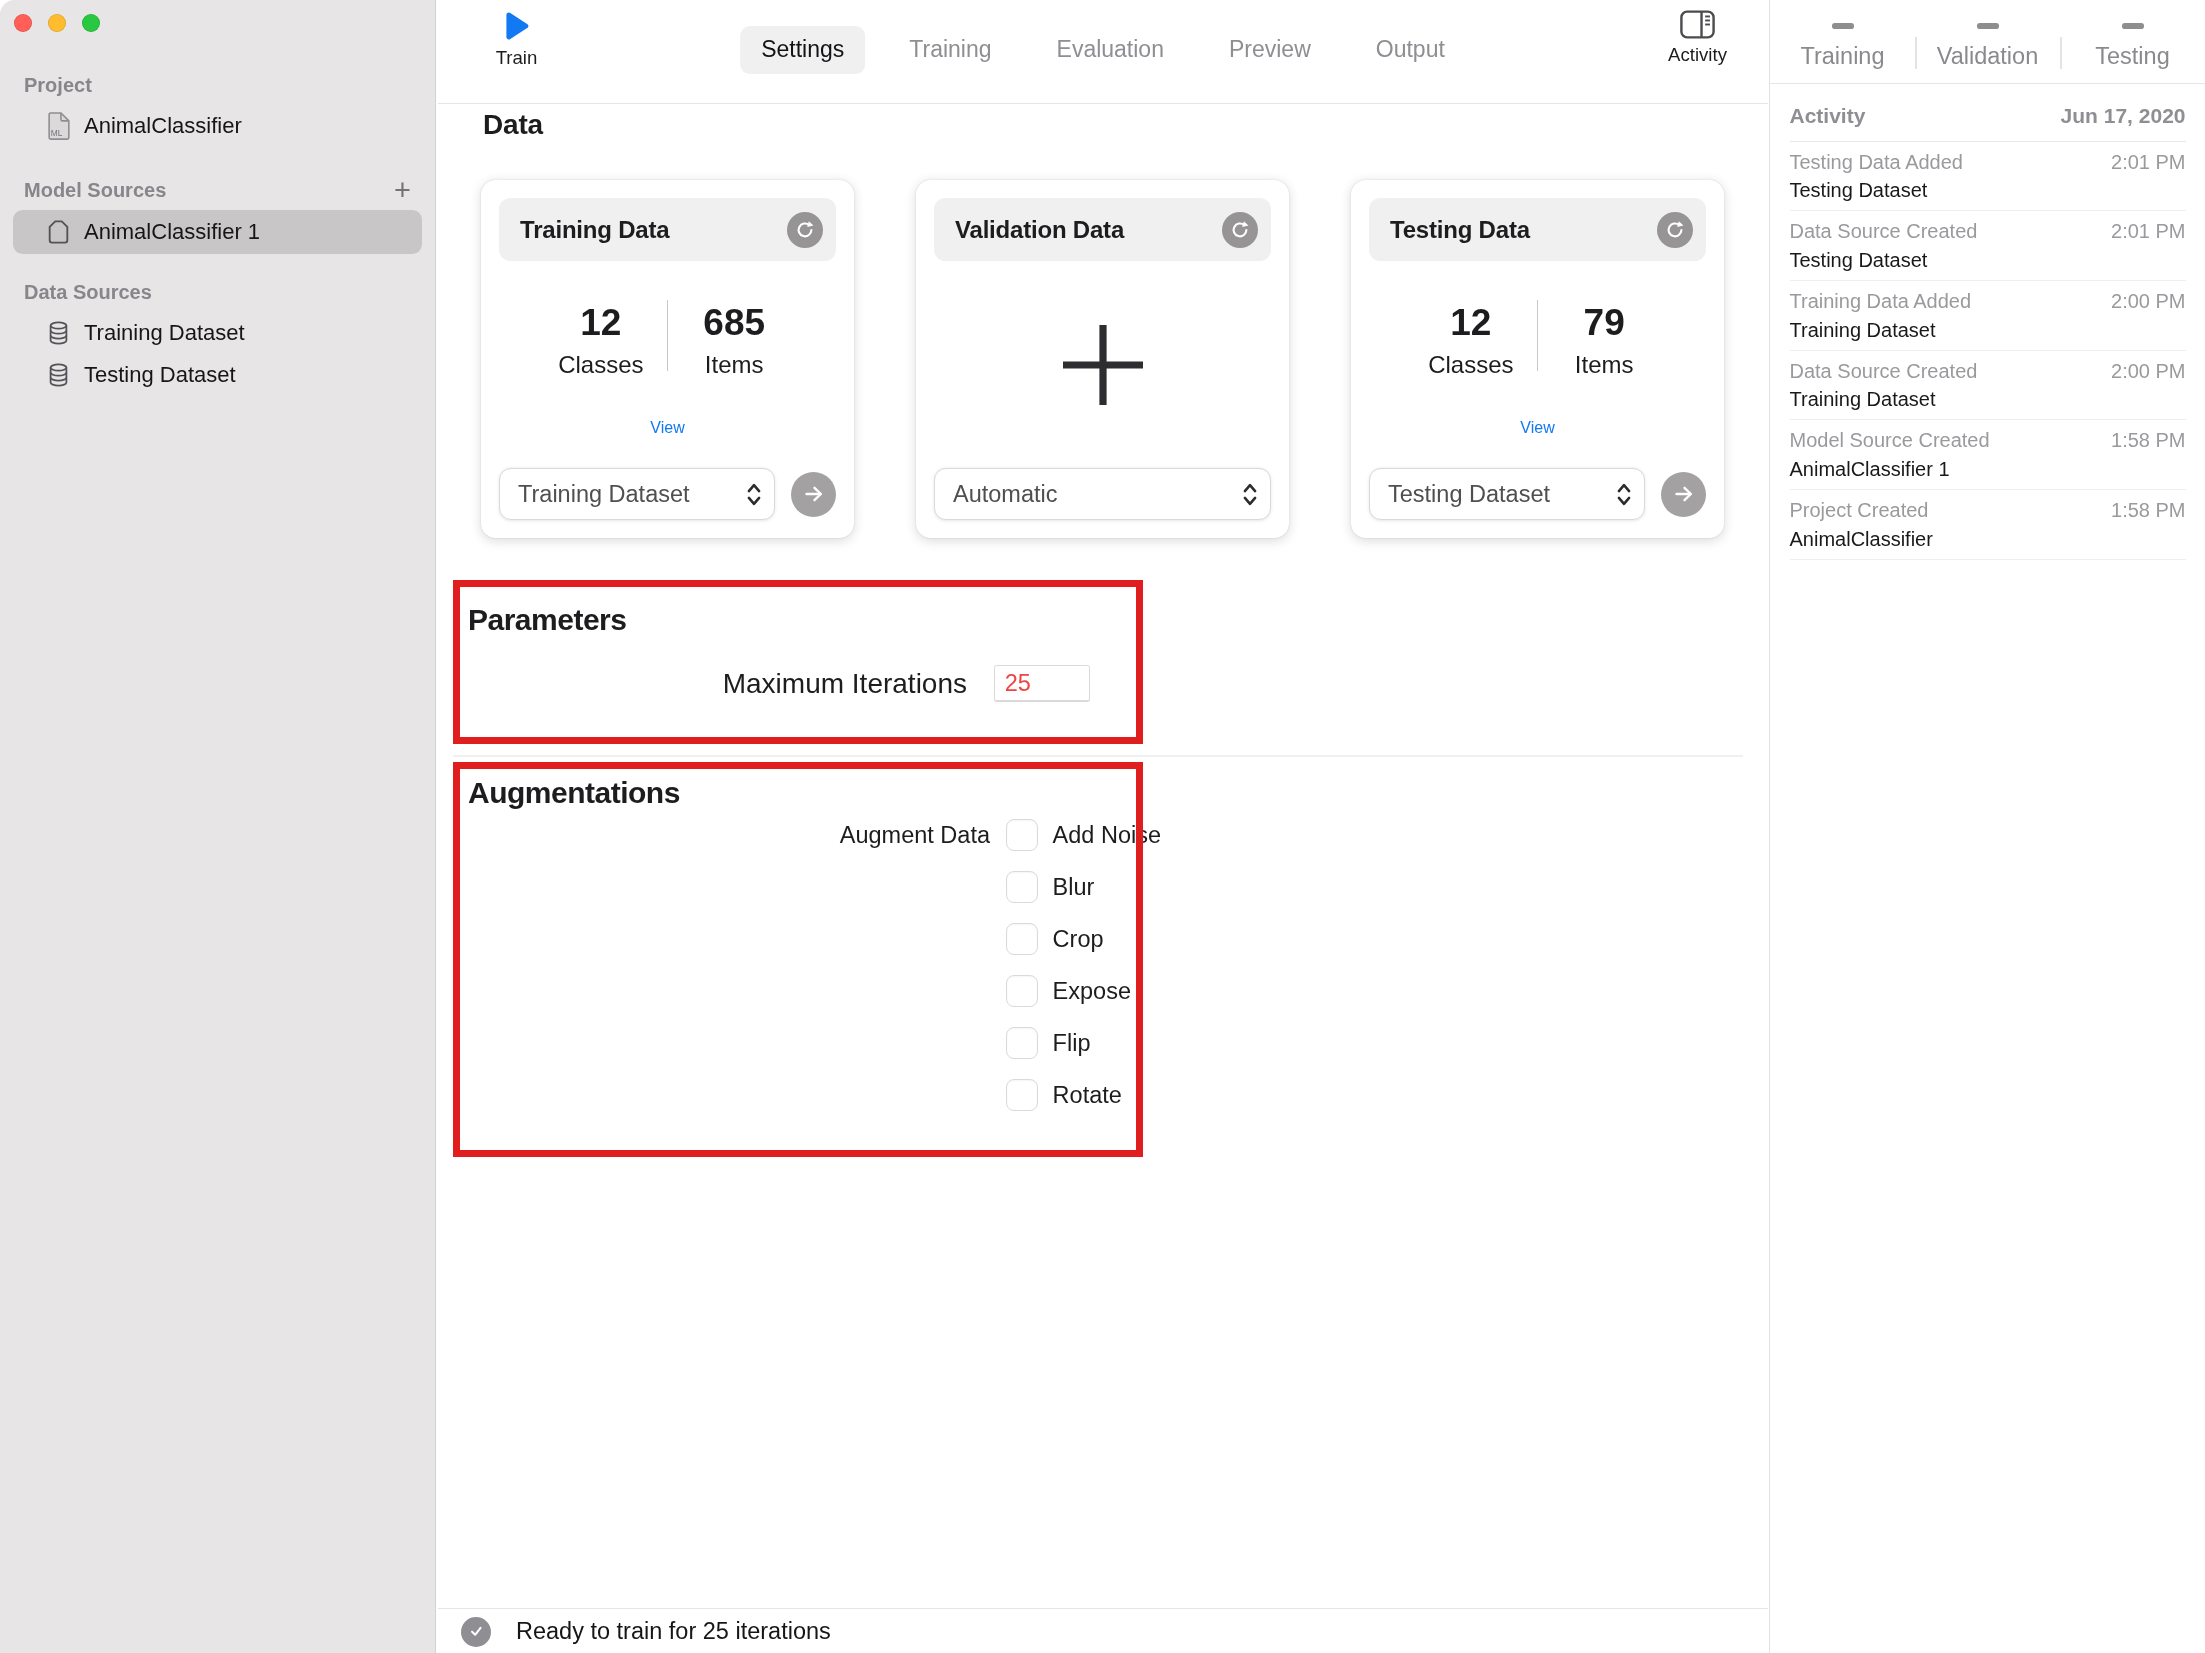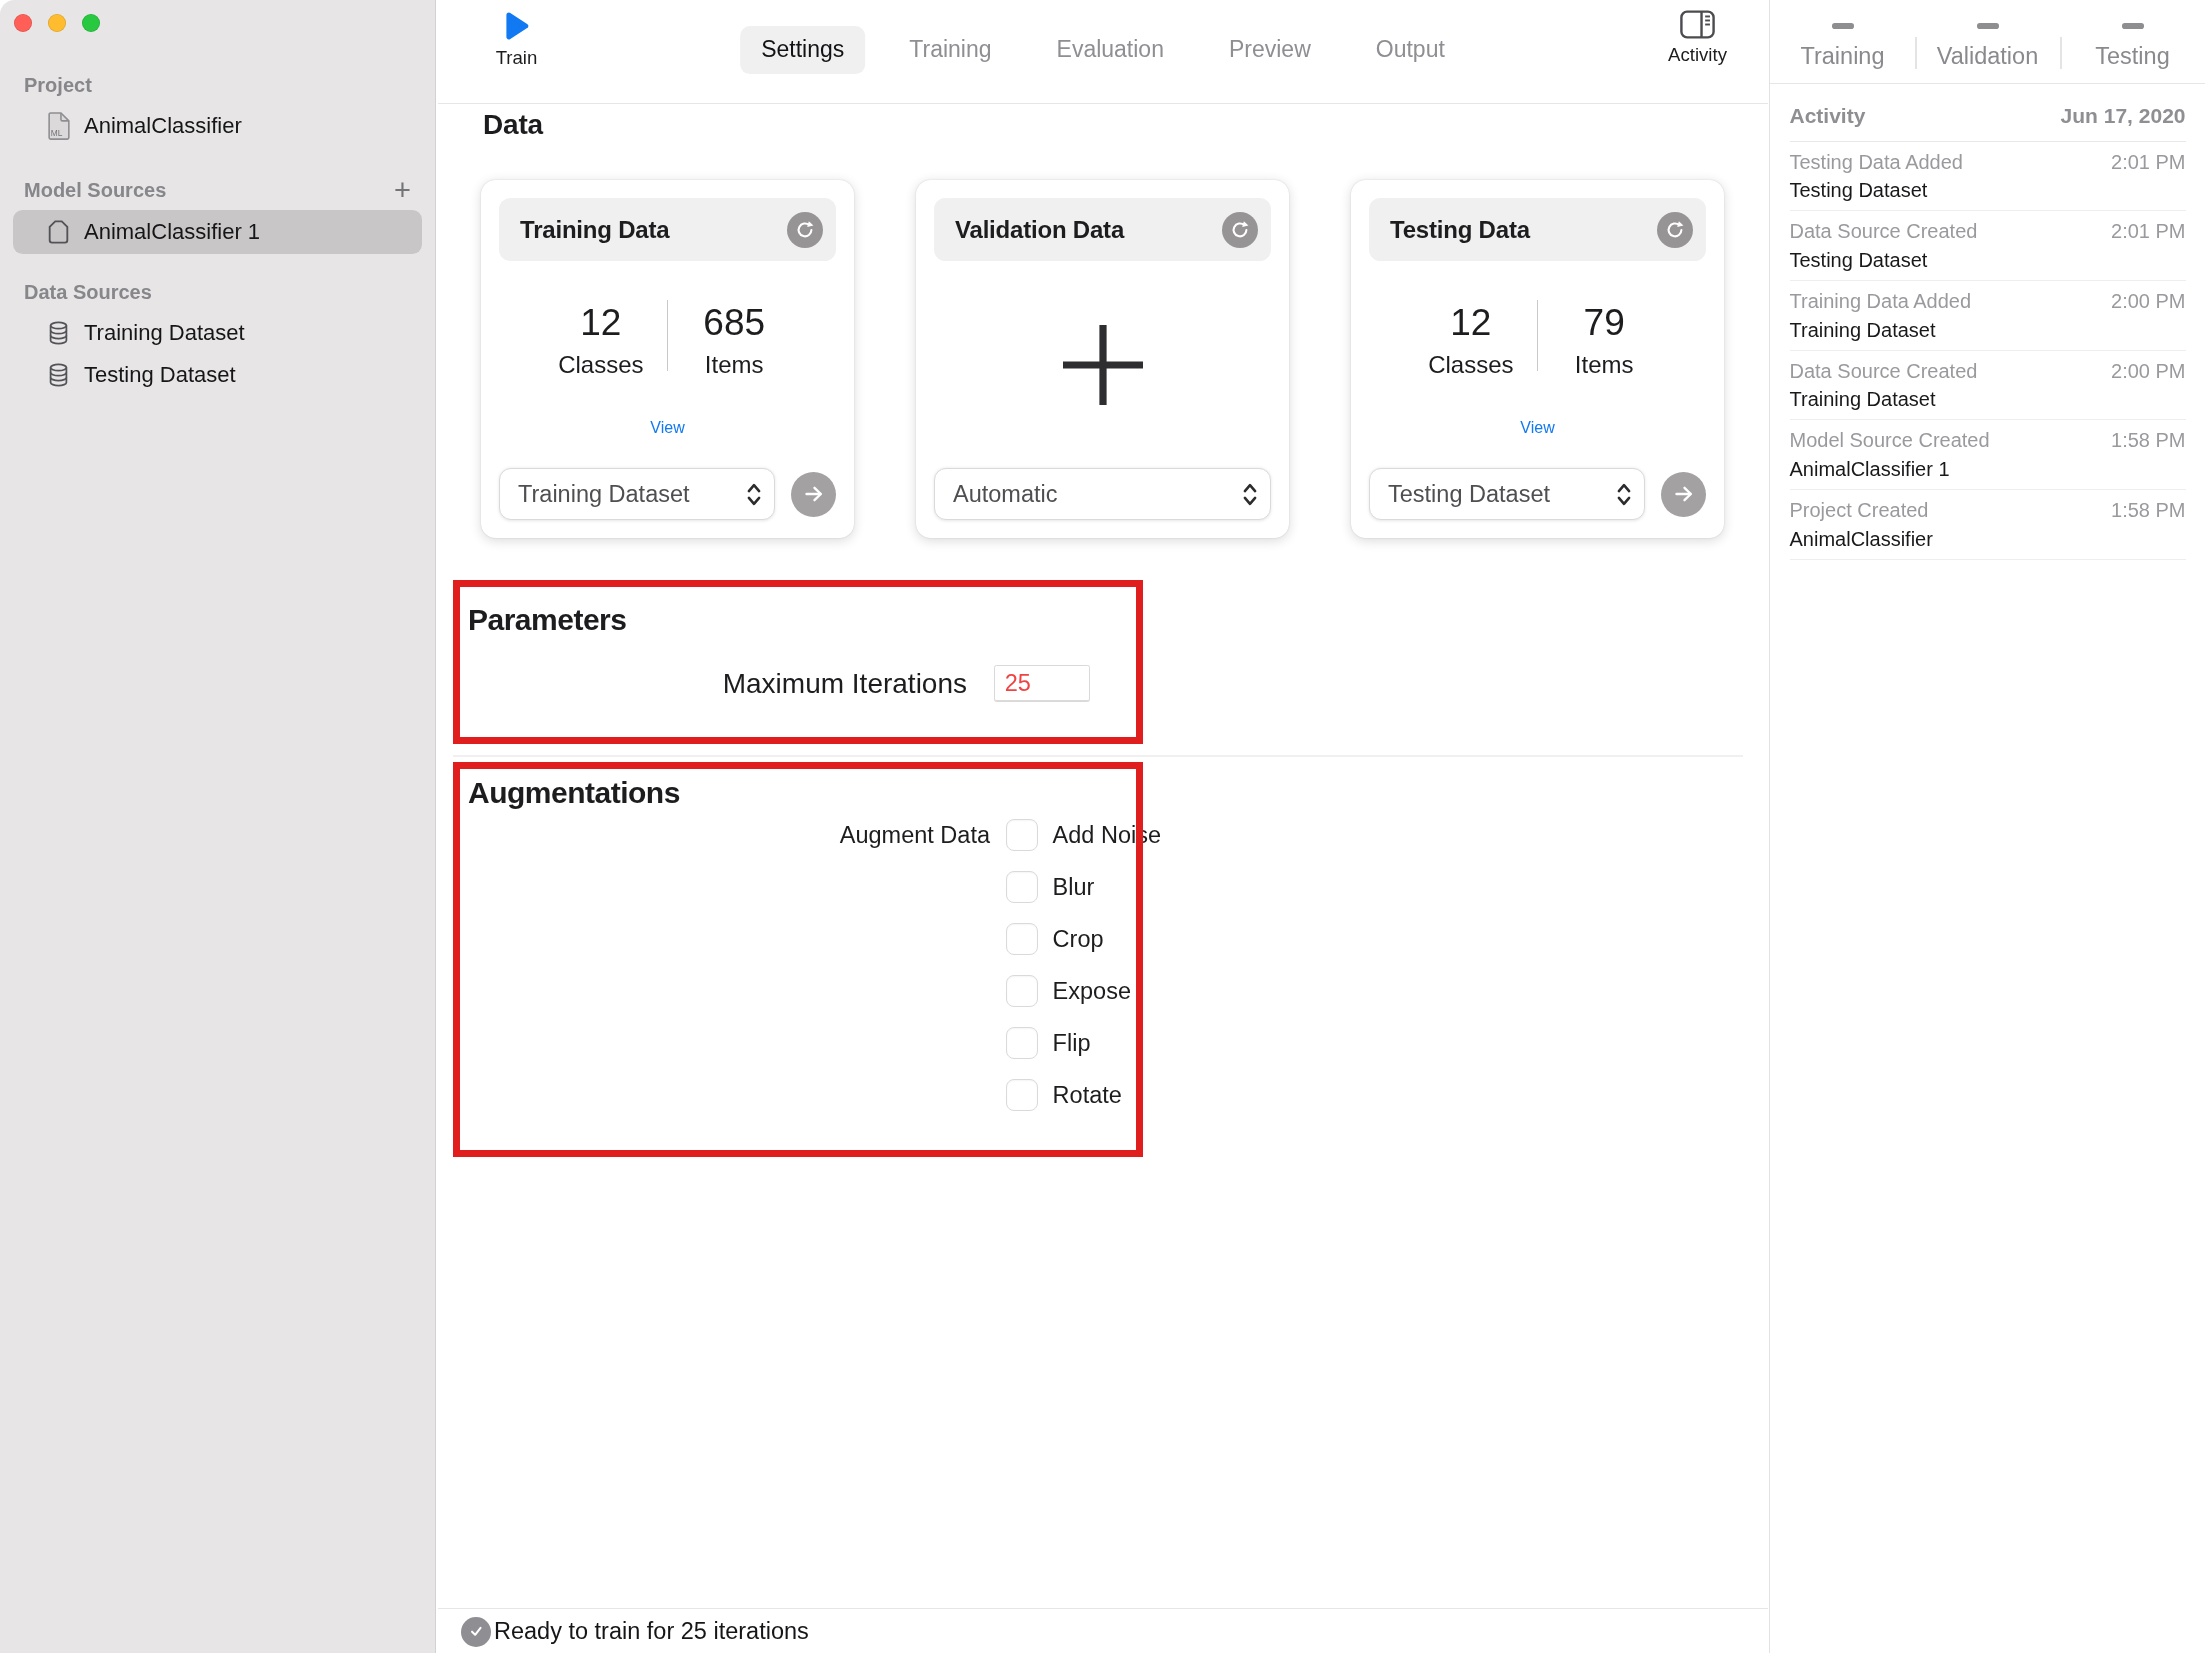--- a/index.html
+++ b/index.html
@@ -50,21 +50,21 @@
     box-shadow:0 2.4px 11.4px rgba(0,0,0,0.14), 0 0 1.6px rgba(0,0,0,0.16);
     padding:18px; display:flex; flex-direction:column; }
   .card-header { height:63px; flex:0 0 auto; background:#f1f0f0; border-radius:11.4px;
     display:flex; align-items:center; justify-content:space-between; padding:0 13px 0 21px; }
   .card-title { font-size:24px; font-weight:700; letter-spacing:-0.2px; }
   .refresh-btn { width:36px; height:36px; border-radius:50%; background:#969494;
     display:flex; align-items:center; justify-content:center; cursor:default; }
   .card-body { flex:1 1 auto; display:flex; flex-direction:column; align-items:center; justify-content:center; }
   .stats { display:flex; align-items:center; }
   .stat { min-width:122px; text-align:center; }
-  .stat-value { font-size:37px; font-weight:400;margin-top:10px; }
+  .stat-value { font-size:37px; font-weight:700;margin-top:10px; }
   .stat-label { font-size:24px; margin-top:6.5px; color:#1d1d1f; }
   .stat-divider { width:1.6px; height:71px; background:#c9c9c9; margin:0 4.9px; }
   .view-link { margin-top:40px; font-size:16px; color:var(--accent,#0a7aff); cursor:default; }
   .card-footer { flex:0 0 auto; display:flex; align-items:center; gap:16px; }
   .select { flex:1 1 auto; height:52px; border:1.6px solid #dadada; border-radius:12px; background:#fff;
     box-shadow:0 0.8px 3.2px rgba(0,0,0,0.10); display:flex; align-items:center; justify-content:space-between;
     padding:0 11.4px 0 18px; font-size:23.5px; color:#4f4f52; box-sizing:border-box; cursor:default; }
   .go-btn { flex:0 0 auto; width:45px; height:45px; border-radius:50%; background:#a3a1a1;
     display:flex; align-items:center; justify-content:center; cursor:default; }
 
@@ -84,21 +84,21 @@
     background:#fff; box-shadow:inset 0 0.8px 1.6px rgba(0,0,0,0.05); cursor:default; }
   .aug-opt { margin-left:14.6px; font-size:23.5px; }
 
   .annotation { position:absolute; border:7.3px solid var(--annotation,#e01e1e); box-sizing:border-box;
     pointer-events:none; z-index:40; }
   .anno-params { left:15.4px; top:580px; width:690px; height:164px; }
   .anno-aug { left:15.4px; top:762px; width:690px; height:395px; }
 
   .status-bar { position:absolute; left:0; right:0; bottom:0; height:46px; background:#fff;
     border-top:1.6px solid #e6e6e6; box-sizing:border-box; display:flex; align-items:center;
-    gap:3px; padding-left:23px; }
+    gap:25px; padding-left:23px; }
   .status-icon { width:30px; height:30px; border-radius:50%; background:#8e8e93;
     display:flex; align-items:center; justify-content:center; flex:0 0 auto; }
   .status-text { font-size:23.5px; color:#161618; }
 
   
   .right { position:absolute; right:0; top:0; bottom:0; width:436px; background:#fff;
     border-left:1.6px solid #e2e2e2; box-sizing:border-box; }
   .metrics { height:84px; border-bottom:1.6px solid #e6e6e6; box-sizing:border-box; display:flex; }
   .metric { flex:1; position:relative; display:flex; flex-direction:column; align-items:center;
     justify-content:center; padding-top:9.7px; gap:13.8px; }

